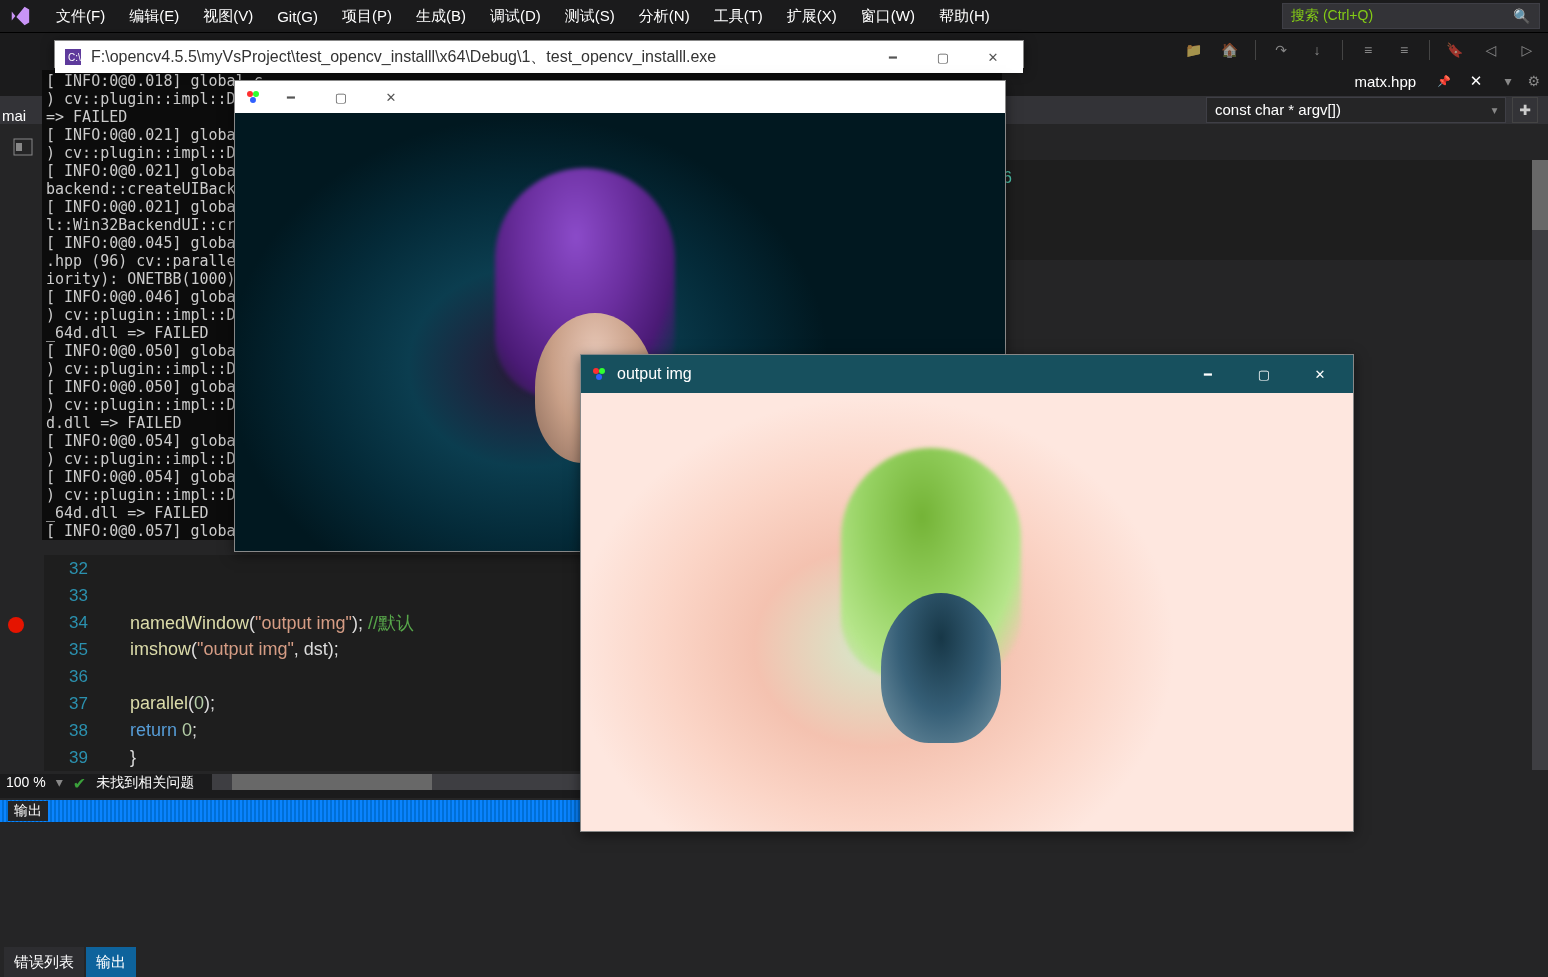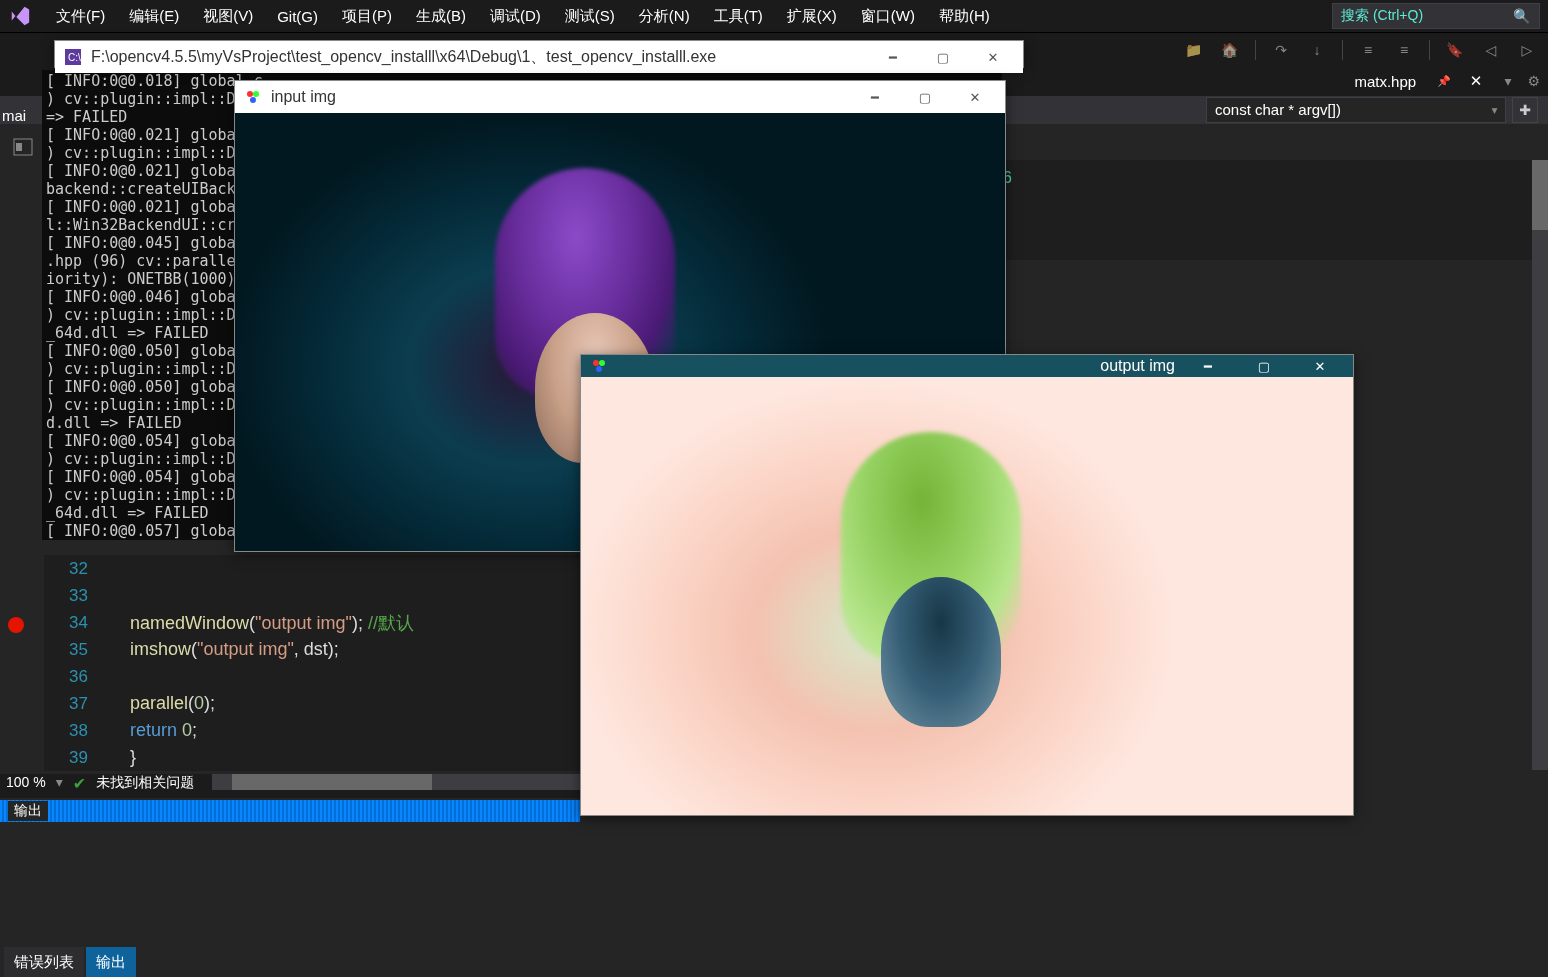--- a/index.html
+++ b/index.html
@@ -1,20 +1,20 @@
 <!DOCTYPE html>
 <html><head>
 <meta charset="utf-8">
 <style>
 * { margin:0; padding:0; box-sizing:border-box; font-family:'Microsoft YaHei',Segoe UI,sans-serif; }
 body { background:#252526; color:#ccc; width:1548px; height:977px; overflow:hidden; position:relative; font-size:14px; }
 .menubar { display:flex; align-items:center; background:#1b1b1c; height:32px; padding:0 8px; gap:24px; }
 .menubar .logo { width:24px; height:24px; display:flex; align-items:center; justify-content:center; }
 .menubar .item { color:#fff; font-size:15px; cursor:pointer; }
-.searchbox { margin-left:auto; background:#333337; border:1px solid #3f3f46; height:26px; width:208px; display:flex; align-items:center; padding:0 8px; color:#5eead4; }
+.searchbox { margin-left:auto; background:#333337; border:1px solid #3f3f46; height:26px; width:258px; display:flex; align-items:center; padding:0 8px; color:#84cc16; }
 .toolbar { height:34px; background:#1b1b1c; border-top:1px solid #000; display:flex; align-items:center; justify-content:flex-end; gap:14px; padding:0 10px; }
 .toolbar .tbtn { width:22px; height:22px; opacity:.6; display:flex; align-items:center; justify-content:center; }
 .tabbar { display:flex; align-items:center; background:#1b1b1c; padding-left:4px; justify-content:flex-end; }
 .tab { background:#1b1b1c; color:#fff; padding:6px 12px; display:flex; align-items:center; gap:17px; font-size:15px; }
 .tab .pin { font-size:11px; padding-left:4px; }
 .tab .x { padding:0 2px; }
 .subhdr { background:#333337; height:28px; display:flex; align-items:center; justify-content:flex-end; padding-right:10px; }
 .subhdr .combo { background:#252526; border:1px solid #3f3f46; color:#fff; padding:3px 18px 3px 8px; width:300px; font-family:Consolas,monospace; font-size:15px; position:relative; }
 .subhdr .combo::after { content:'▾'; position:absolute; right:6px; color:#888; }
 .subhdr .plus { width:26px; height:26px; background:#333337; display:flex; align-items:center; justify-content:center; margin-left:6px; border:1px solid #444; }
@@ -46,21 +46,21 @@
 .bottomtabs { position:absolute; left:0; bottom:0; height:28px; display:flex; align-items:flex-end; gap:2px; padding-left:4px; }
 .bottomtabs .bt { padding:5px 10px; color:#fff; font-size:15px; background:#2d2d30; border-top:1px solid transparent; }
 .bottomtabs .bt.active { background:#0e639c; }
 .win { position:absolute; background:#fff; border:1px solid #888; box-shadow:0 3px 12px rgba(0,0,0,.5); }
 .win .titlebar { height:32px; display:flex; align-items:center; padding:0 10px; gap:10px; }
 .win .titlebar .ico { width:16px; height:16px; }
 .win .titlebar .t { flex:1; font-size:16px; }
 .win .wbtn { width:40px; height:28px; display:flex; align-items:center; justify-content:center; color:#555; font-size:13px; }
 .win.console-win .titlebar { background:#fff; color:#333; }
 .win.cv { }
-.win.cv.dark .titlebar { background:#17505e; color:#fff; height:22px;text-align:right; }
+.win.cv.dark .titlebar { background:#17505e; color:#fff; height:38px; }
 .win.cv.dark .wbtn { color:#fff; width:46px; }
 .win.cv.light .titlebar { background:#fff; color:#333; }
 .imgarea { position:relative; overflow:hidden; }
 .inputimg { width:772px; height:438px; background:radial-gradient(ellipse 300px 250px at 38% 58%,#2a1635 0%,#0b3d4f 40%,#042a38 70%,#011820 100%); position:relative; }
 .inputimg::before { content:''; position:absolute; left:260px; top:55px; width:180px; height:230px; background:radial-gradient(ellipse at 45% 30%,#8b4bc9 0%,#6a2e9e 40%,#4a1a75 70%,transparent 90%); border-radius:90px 90px 60px 60px; filter:blur(2px); }
 .inputimg::after { content:''; position:absolute; left:300px; top:200px; width:120px; height:150px; background:radial-gradient(ellipse at 50% 30%,#e8c8b8 0%,#c9a088 50%,#8a6a5a 100%); border-radius:50% 50% 40% 40%; }
 .outputimg { width:772px; height:438px; background:radial-gradient(ellipse 300px 250px at 38% 58%,#d5e9ca 0%,#f4c2b0 40%,#fbd5c7 70%,#fee7df 100%); position:relative; }
 .outputimg::before { content:''; position:absolute; left:260px; top:55px; width:180px; height:230px; background:radial-gradient(ellipse at 45% 30%,#74b336 0%,#95d161 40%,#b5e58a 70%,transparent 90%); border-radius:90px 90px 60px 60px; filter:blur(2px); }
 .outputimg::after { content:''; position:absolute; left:300px; top:200px; width:120px; height:150px; background:radial-gradient(ellipse at 50% 30%,#173747 0%,#365f77 50%,#7595a5 100%); border-radius:50% 50% 40% 40%; }
 .right-scroll { position:absolute; right:0; top:160px; width:16px; height:610px; background:#3e3e42; }
@@ -245,21 +245,20 @@
   </div>
 </div>
 
 <div class="win cv light" style="left:234px; top:80px; width:772px;">
   <div class="titlebar">
     <span class="ico"><svg width="16" height="16">
           <circle cx="5" cy="5" r="3" fill="#ff3030"></circle>
           <circle cx="11" cy="5" r="3" fill="#30ff30"></circle>
           <circle cx="8" cy="11" r="3" fill="#3060ff"></circle>
         </svg></span>
-    <span class="t">input img</span>
     <span class="wbtn">━</span>
     <span class="wbtn">▢</span>
     <span class="wbtn">✕</span>
   </div>
   <div class="imgarea">
       <div class="inputimg"></div>
     </div>
 </div>
 
 <div class="win cv dark" style="left:580px; top:354px; width:774px;">

